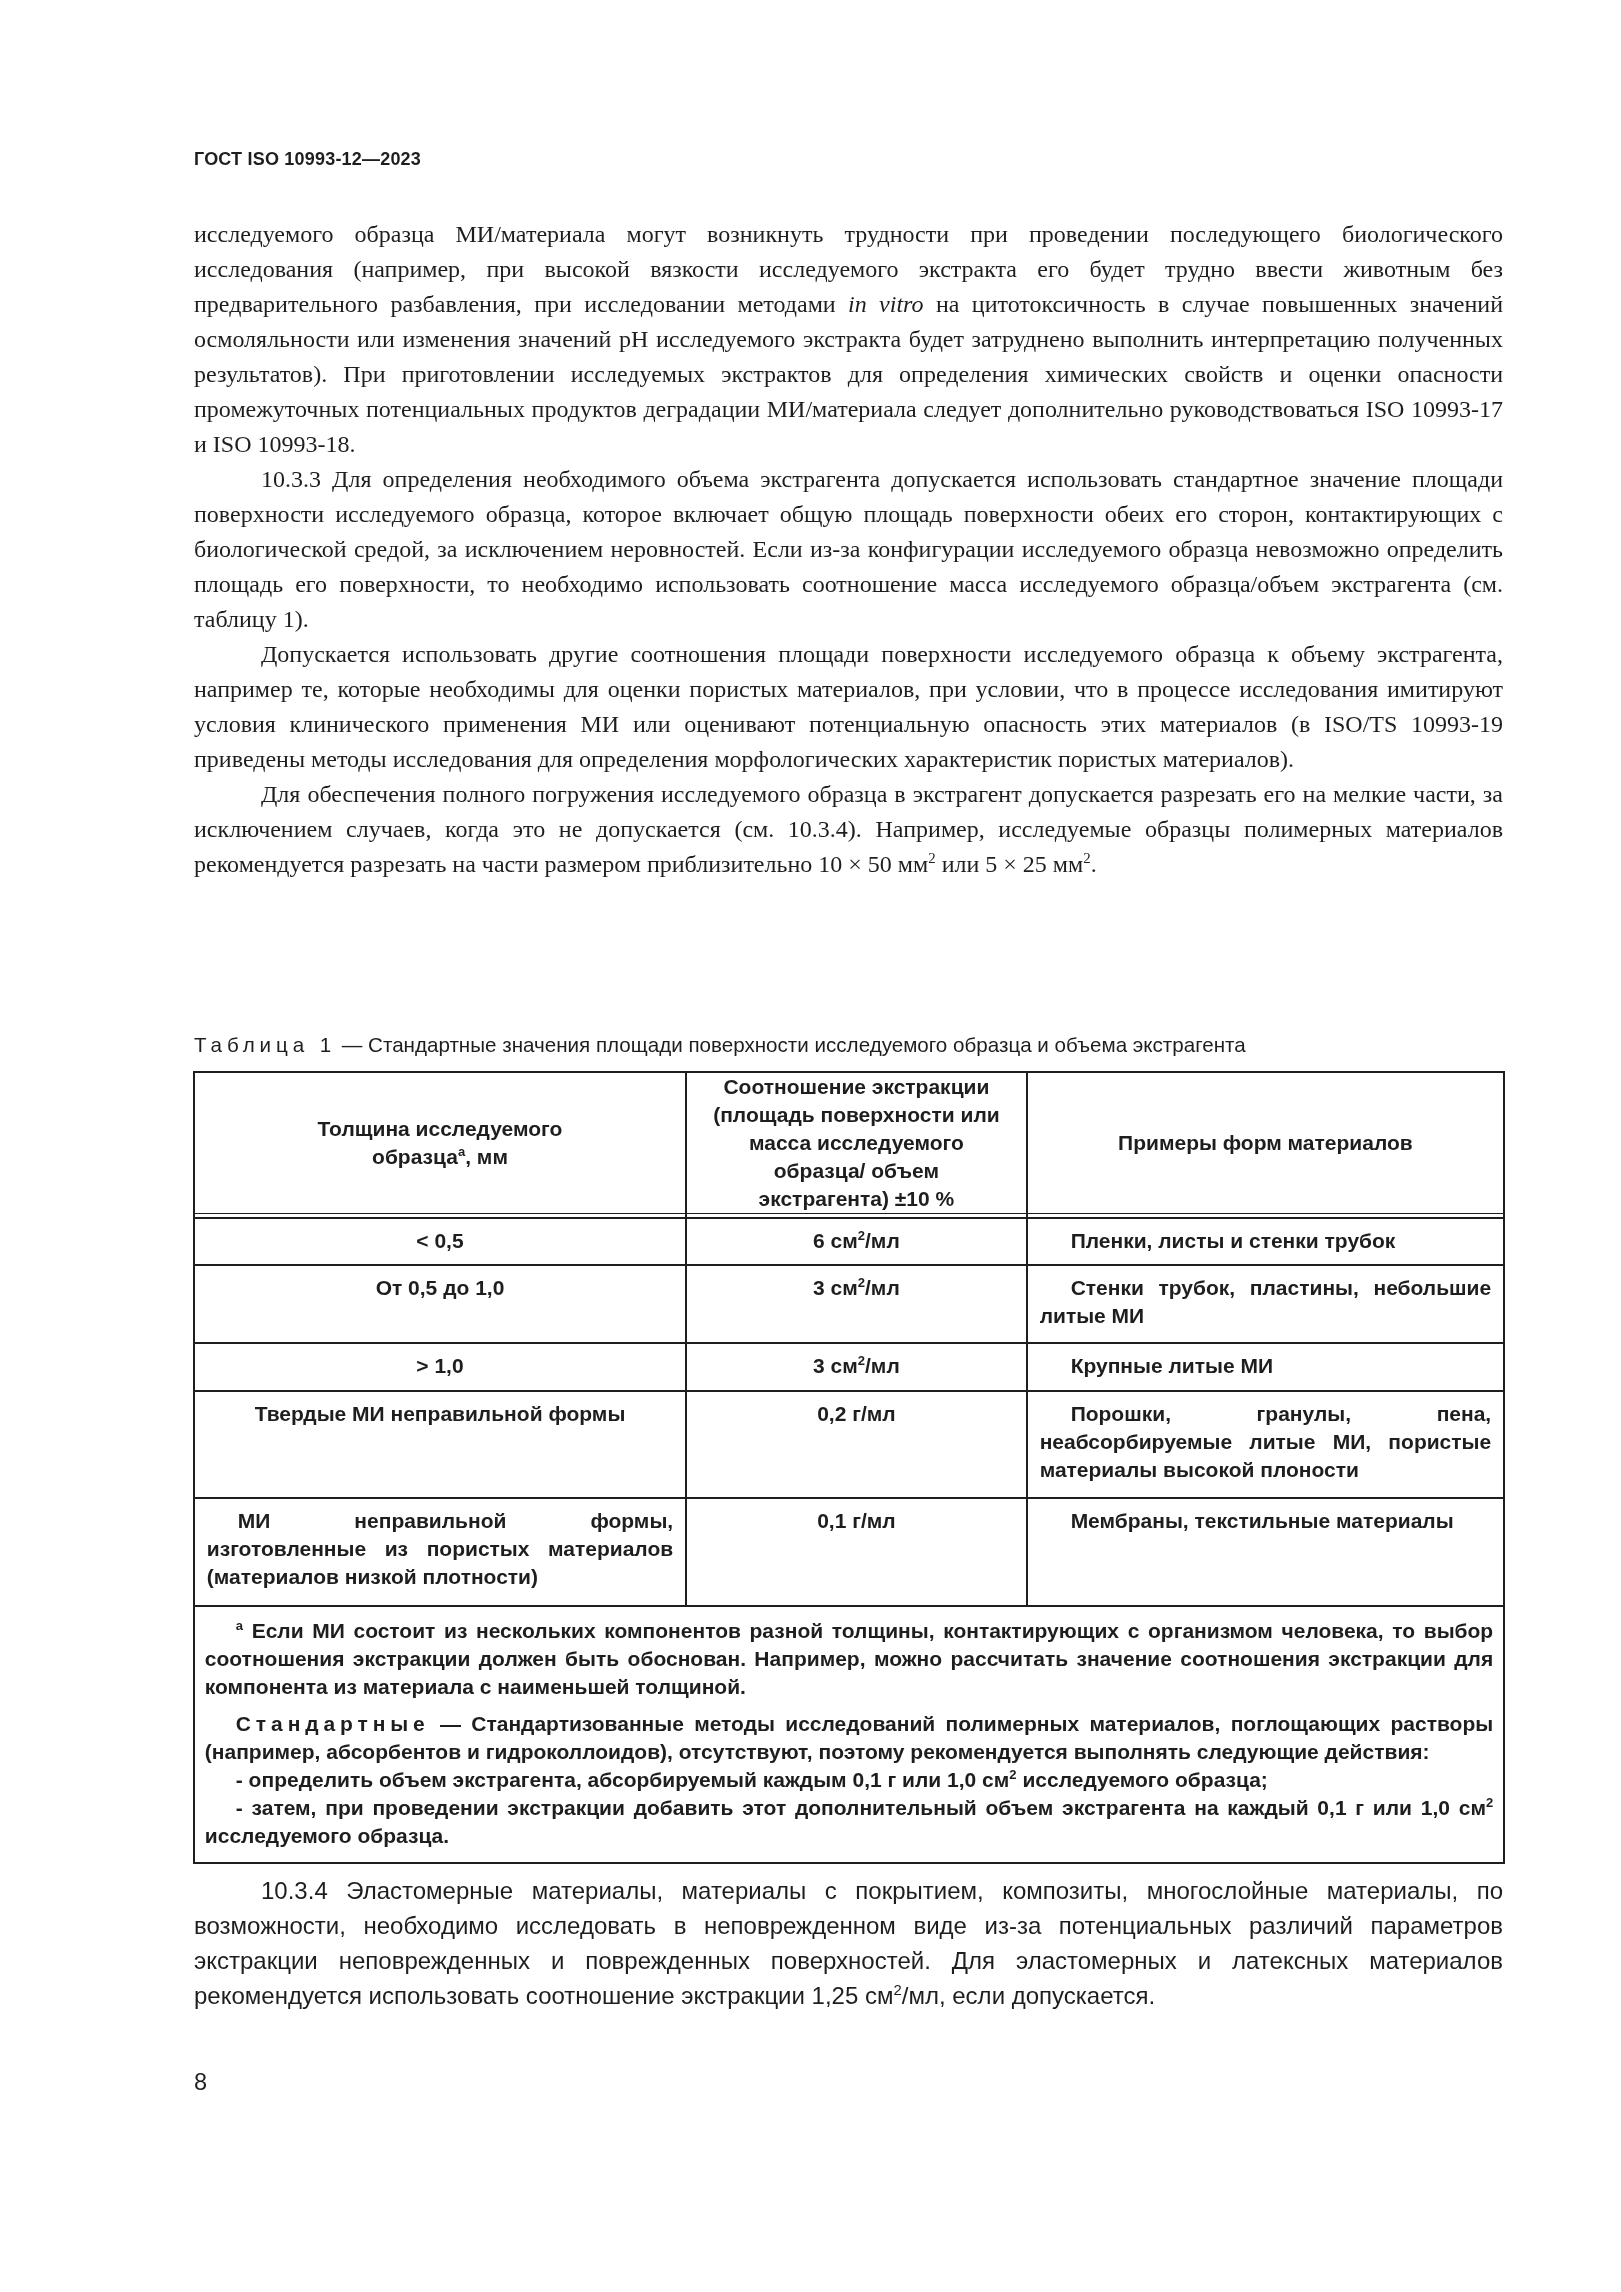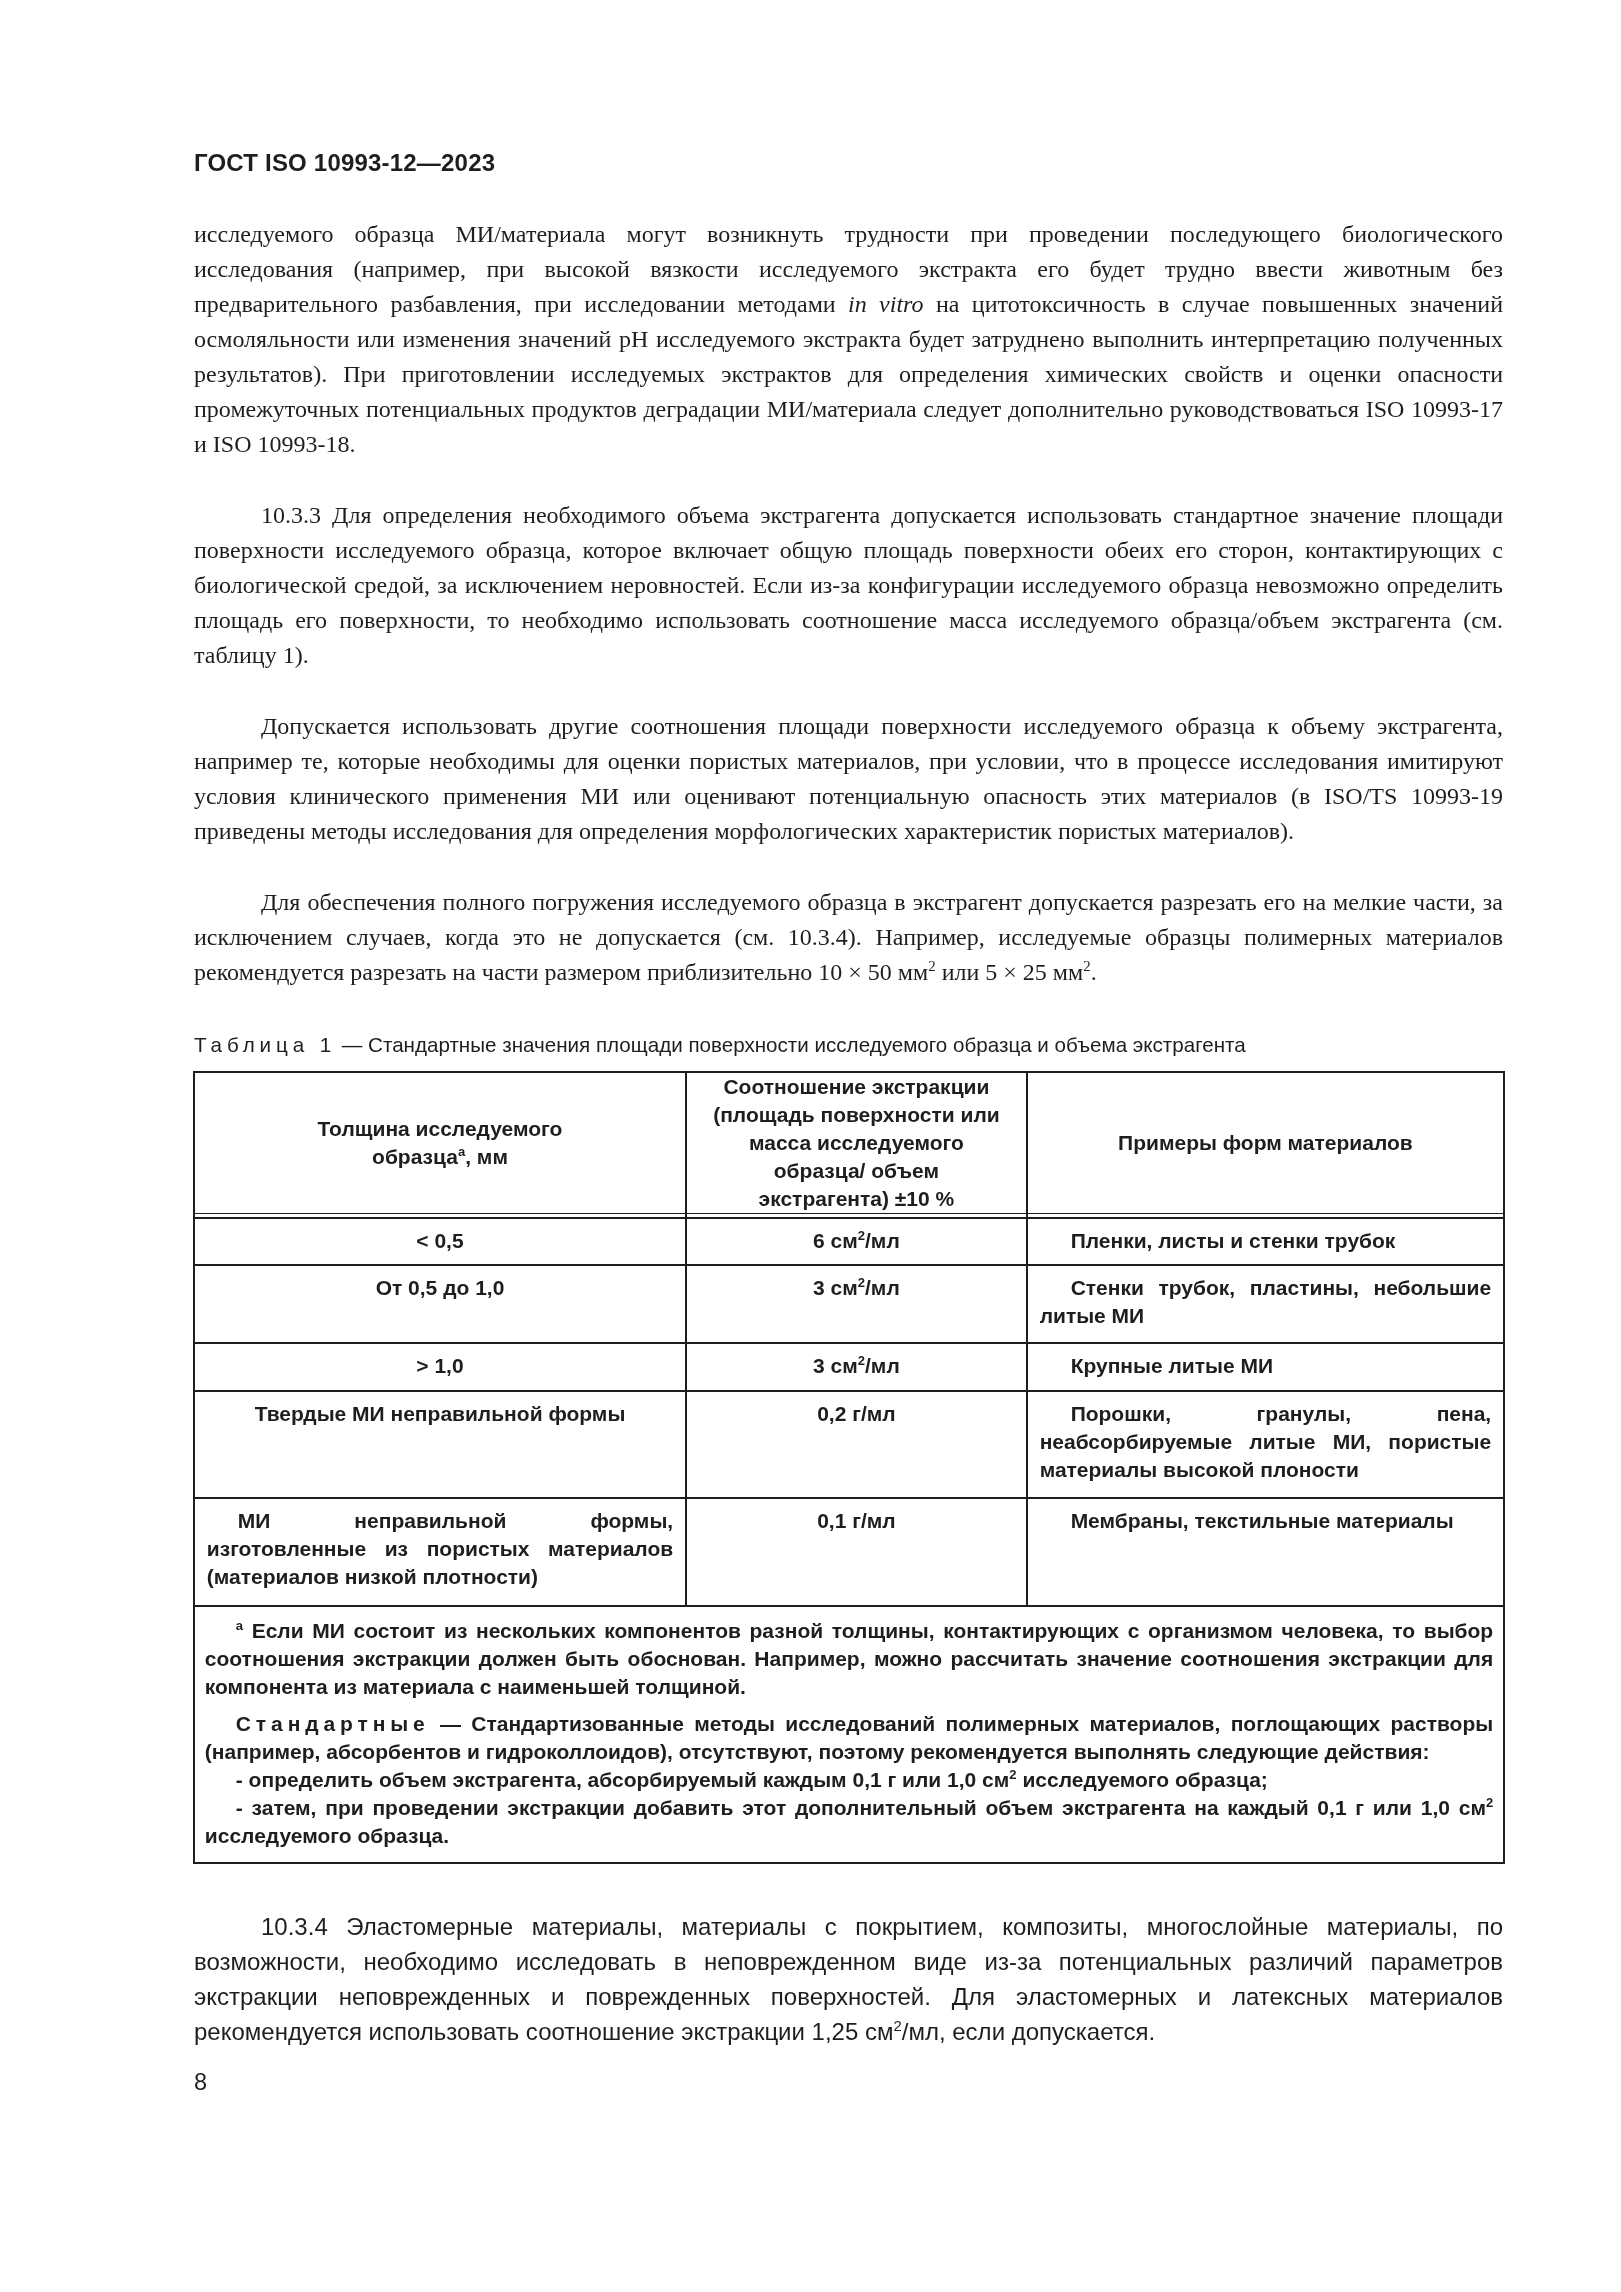--- a/index.html
+++ b/index.html
@@ -2,29 +2,29 @@
 <html><head>
 <meta charset="utf-8">
 <style>
   html, body { margin: 0; padding: 0; background: #ffffff; }
   body {
     width: 1621px; height: 2293px; position: relative; overflow: hidden;
     font-family: "Liberation Sans", sans-serif; color: #1e1e1e;
   }
   .header-title {
     position: absolute; left: 194px; top: 149px;
-    font-size: 24px; font-weight: bold; letter-spacing: 0.2px;
+    font-size: 18px; font-weight: bold; letter-spacing: 0.2px;
   }
   .body-text {
     position: absolute; left: 194px; width: 1309px;
     font-size: 24px; line-height: 35px; text-align: justify;
     text-align-last: left;
   }
   .body-text p { margin: 0; }
-  .body-text p.indent { text-indent: 67px; margin-top: 36px; }
+  .body-text p.indent { text-indent: 67px; }
   .body-text i { font-style: italic; }
   sup { font-size: 0.62em; line-height: 0; vertical-align: 0.62em; }
 
   .table-caption {
     position: absolute; left: 194px; top: 1033px;
     font-size: 20.6px;
   }
   .spaced { letter-spacing: 4.9px; }
 
   .tbl {

